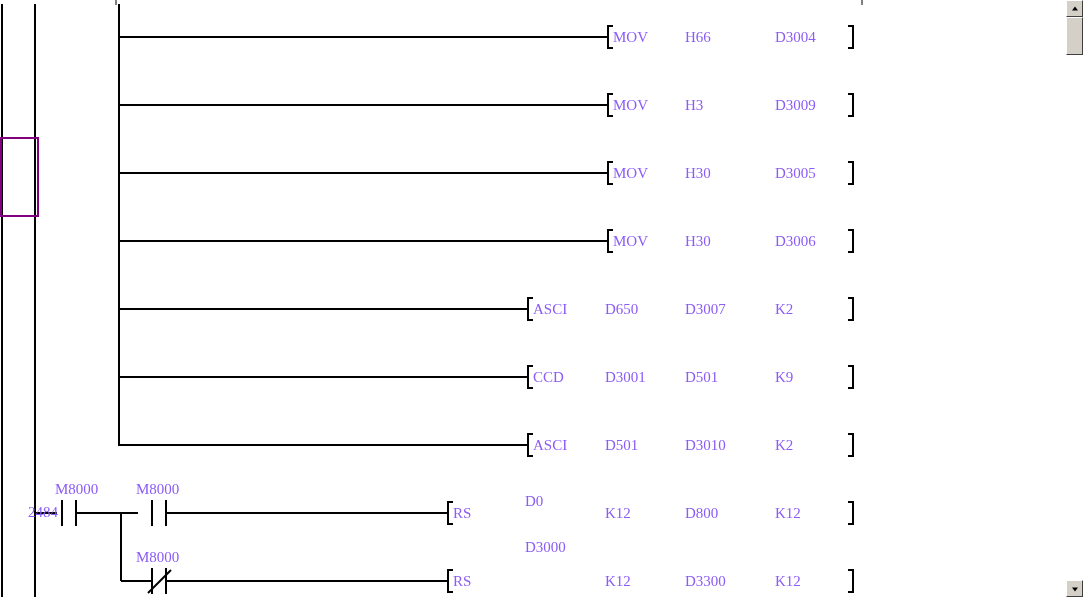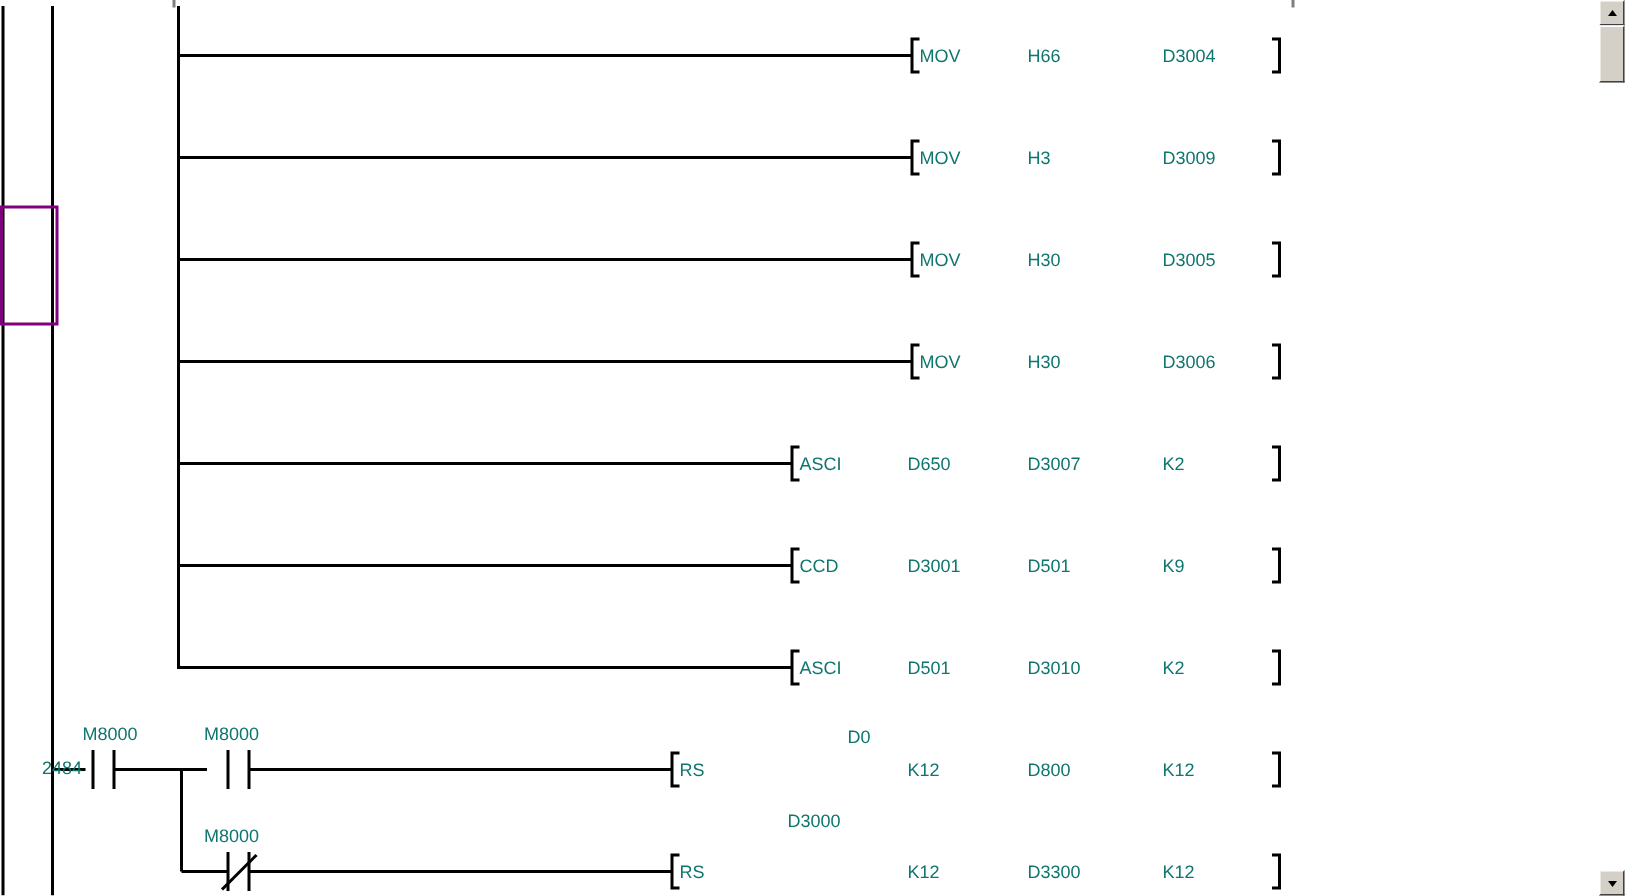--- a/index.html
+++ b/index.html
@@ -22,23 +22,23 @@
   
   #ladder {
     position: absolute;
     left: 0;
     top: 0;
     width: 1083px;
     height: 597px;
   }
   .lbl {
     position: absolute;
-    font-family: Liberation Sans, sans-serif;
-    font-size: 12px;
-    color: #0f766e;
+    font-family: Liberation Serif, serif;
+    font-size: 15px;
+    color: #8b5cf6;
     white-space: nowrap;
     line-height: 15px;
   }
   
   #vscroll {
     position: absolute;
     right: 0;
     top: 0;
     width: 17px;
     height: 597px;
@@ -201,21 +201,21 @@
   <div class="lbl" style="left:775px; top:370px;">K9</div>
 
   <div class="lbl" style="left:533px; top:438px;">ASCI</div>
   <div class="lbl" style="left:605px; top:438px;">D501</div>
   <div class="lbl" style="left:685px; top:438px;text-align:center;">D3010</div>
   <div class="lbl" style="left:775px; top:438px;">K2</div>
 
   <div class="lbl" style="left:55px; top:482px;">M8000</div>
   <div class="lbl" style="left:136px; top:482px;">M8000</div>
   <div class="lbl" style="left:453px; top:506px;">RS</div>
-  <div class="lbl" style="left:525px; top:484px;margin-left:40px;">D0</div>
+  <div class="lbl" style="left:525px; top:494px;">D0</div>
   <div class="lbl" style="left:605px; top:506px;">K12</div>
   <div class="lbl" style="left:685px; top:506px;">D800</div>
   <div class="lbl" style="left:775px; top:506px;">K12</div>
 
   <div class="lbl" style="left:136px; top:550px;">M8000</div>
   <div class="lbl" style="left:453px; top:574px;">RS</div>
   <div class="lbl" style="left:525px; top:540px;">D3000</div>
   <div class="lbl" style="left:605px; top:574px;">K12</div>
   <div class="lbl" style="left:685px; top:574px;">D3300</div>
   <div class="lbl" style="left:775px; top:574px;">K12</div>

